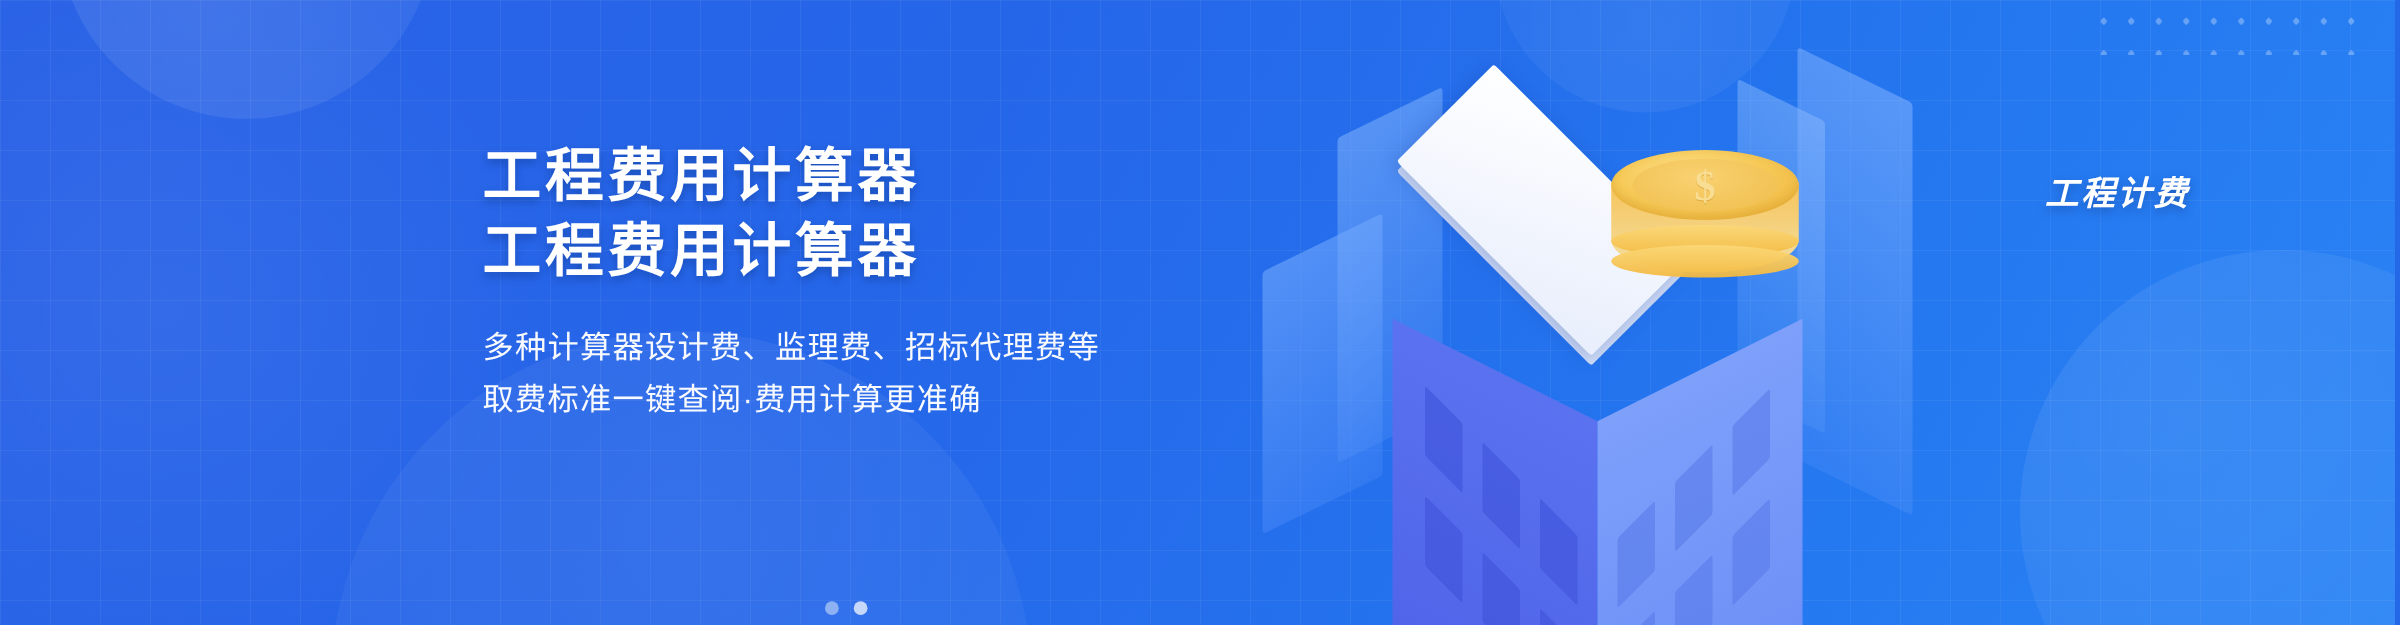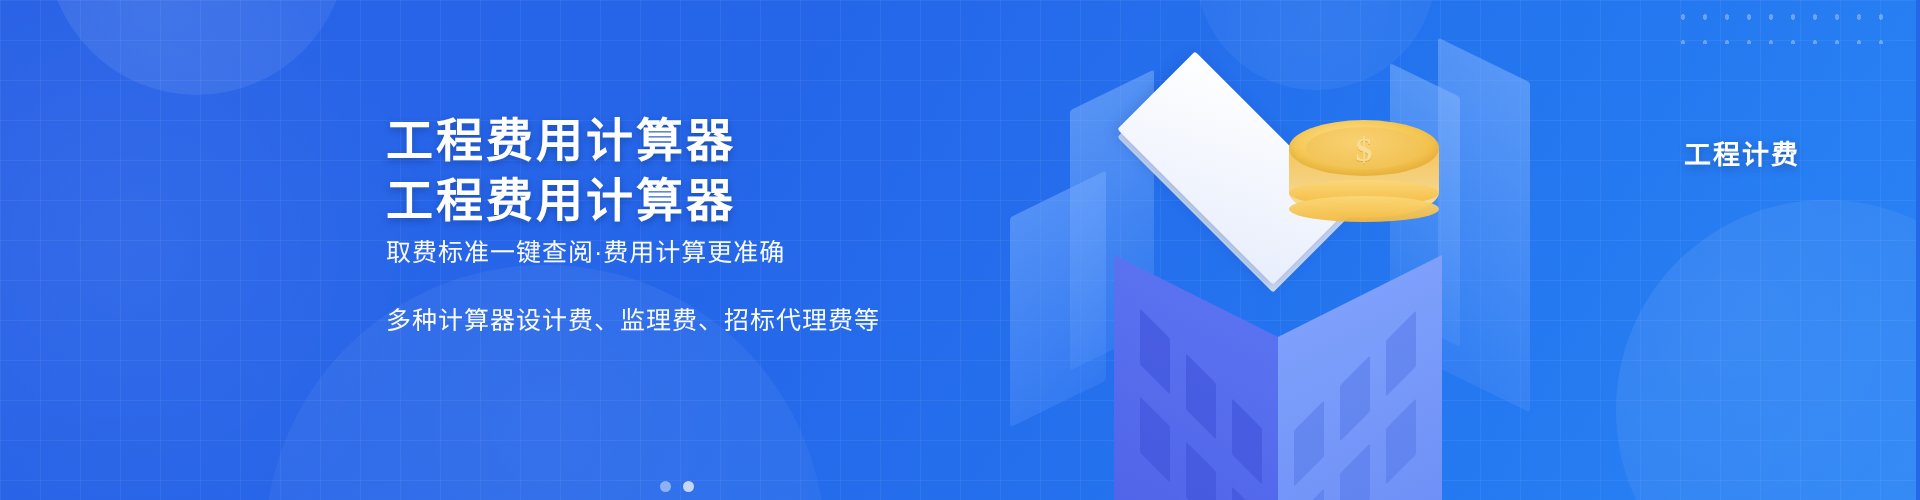--- a/index.html
+++ b/index.html
@@ -181,23 +181,24 @@
     text-align:center;
     font-size:34px; font-weight:bold;
     color:#f8dd92;
     font-family:"Liberation Serif", serif;
     text-shadow:0 1px 0 rgba(190,135,25,.45);
   }
 
   
   .illus-label {
     position:absolute;
-    left:688px; top:133px;
+    left:640px; top:133px;
     font-size:27px;
     font-weight:bold;
+    font-style:italic;
     color:#ffffff;
     letter-spacing:2px;
     text-shadow:0 3px 8px rgba(20,55,130,.45);
     white-space:nowrap;
     z-index:5;
   }
 
   
   .dots {
     position:absolute; left:660px; bottom:8px;
@@ -218,22 +219,22 @@
   <div class="glow-left"></div>
   <div class="circle circle-tl"></div>
   <div class="circle circle-bl"></div>
   <div class="circle circle-tr"></div>
   <div class="circle circle-br"></div>
   <div class="dot-matrix"></div>
 
   <div class="copy">
     <div class="headline">工程费用计算器</div>
     <div class="headline l2">工程费用计算器</div>
+    <div class="subline">多种计算器设计费、监理费、招标代理费等</div>
     <div class="subline" style="margin-top:2px">取费标准一键查阅·费用计算更准确</div>
-    <div class="subline">多种计算器设计费、监理费、招标代理费等</div>
   </div>
 
   <div class="illustration">
 
     <div class="bar bar-b"></div>
     <div class="bar bar-a"></div>
     <div class="bar bar-d"></div>
     <div class="bar bar-c"></div>
 
     <div class="building">

